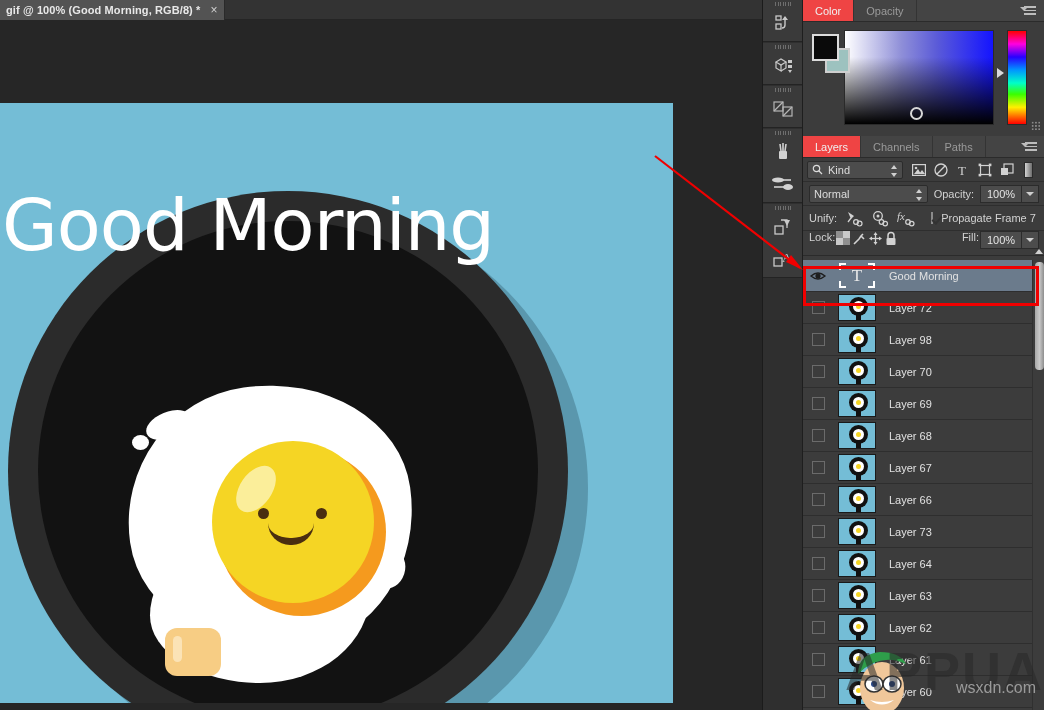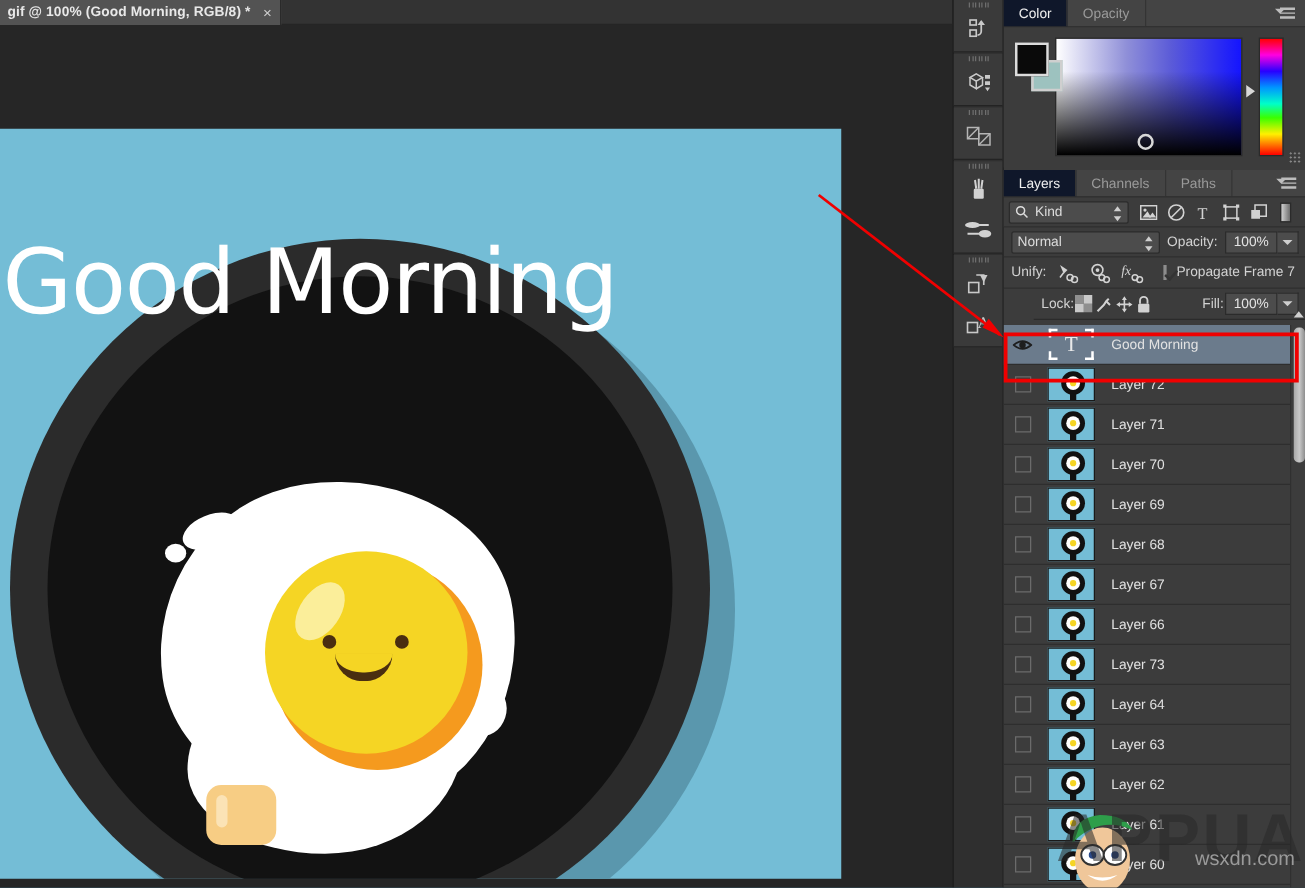--- a/index.html
+++ b/index.html
@@ -167,21 +167,21 @@
   }
   .panel-tabs {
     height: 22px; background: #444444; display: flex; align-items: stretch;
     border-bottom: 1px solid #2b2b2b; position: relative;
   }
   .panel-tab {
     padding: 0 12px; display: flex; align-items: center;
     font-size: 11px; color: #9a9a9a; cursor: pointer;
     border-right: 1px solid #343434;
   }
-  .panel-tab.active { background: #0f172a; color: #efefef; }
+  .panel-tab.active { background: #ef4444; color: #efefef; }
   .panel-menu {
     position: absolute; right: 6px; top: 4px;
     width: 18px; height: 14px; cursor: pointer;
   }
   .panel-menu span {
     display: block; height: 1.5px; background: #bdbdbd; margin: 2px 0 0 4px; width: 12px;
   }
   .panel-menu .caret {
     position: absolute; left: 0; top: 3px;
     width: 0; height: 0; border-left: 4px solid transparent;
@@ -297,22 +297,22 @@
   .chk {
     width: 12px; height: 12px; background: #d6d6d6; border: 1px solid #8c8c8c;
     position: relative; cursor: pointer;
   }
   .chk::after {
     content: ""; position: absolute; left: 2px; top: 1px;
     width: 4px; height: 8px; border: solid #333; border-width: 0 2px 2px 0;
     transform: rotate(42deg);
   }
   .lock-row {
-    height: 25px; display: flex; align-items: center; gap: 1px;
-    padding: 0 6px; border-bottom: 1px solid #2b2b2b; margin-left: 24px;
+    height: 25px; display: flex; gap: 1px;
+    padding: 0 6px; border-bottom: 1px solid #2b2b2b;
   }
   .lock-row .ico { width: 15px; height: 15px; cursor: pointer; }
 
   
   #layer-list {
     position: absolute; left: 0; top: 124px; width: 242px; height: 450px;
     overflow: hidden; background: #3c3c3c;
   }
   .layer-row {
     height: 32px; display: flex; align-items: center;
@@ -750,21 +750,21 @@
               <div class="vis-box"></div>
             </div>
             <div class="thumb-cell">
               <div class="thumb">
                 <div class="t-pan"></div>
                 <div class="t-handle"></div>
                 <div class="t-white"></div>
                 <div class="t-yolk"></div>
               </div>
             </div>
-            <div class="layer-name">Layer 71</div>
+            <div class="layer-name">Layer 98</div>
           </div>
           <div class="layer-row">
             <div class="vis-cell">
               <div class="vis-box"></div>
             </div>
             <div class="thumb-cell">
               <div class="thumb">
                 <div class="t-pan"></div>
                 <div class="t-handle"></div>
                 <div class="t-white"></div>

